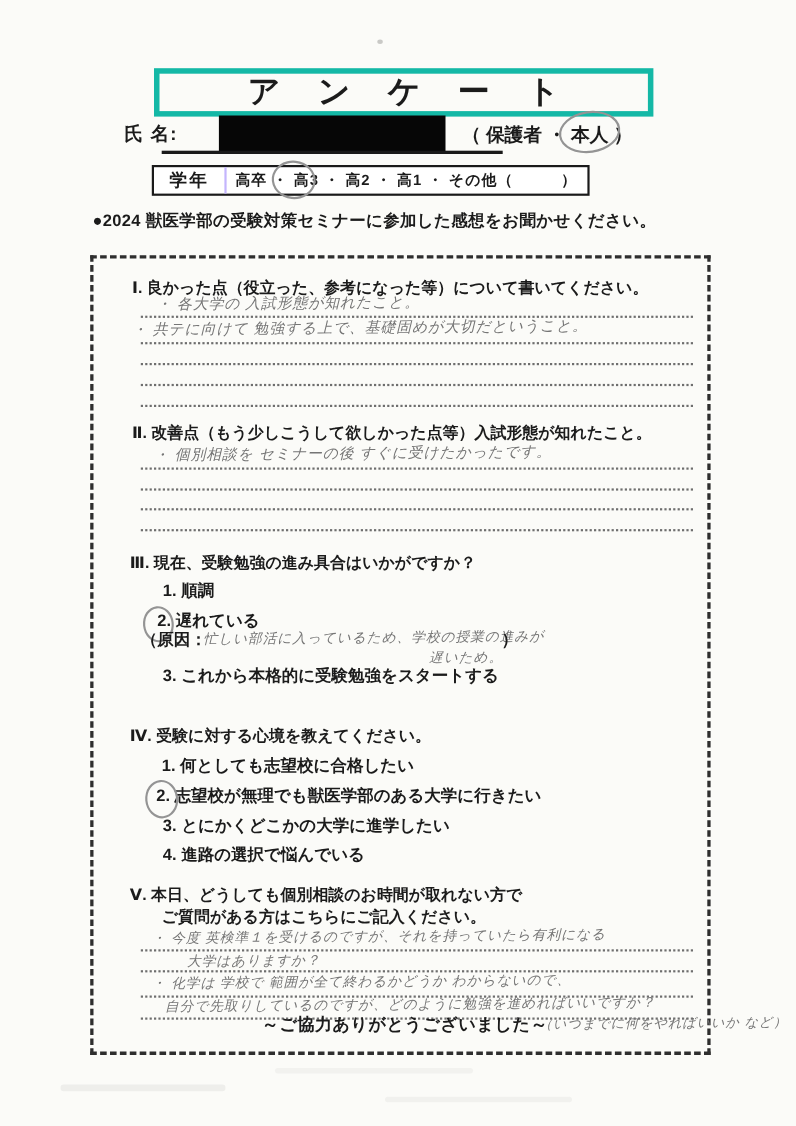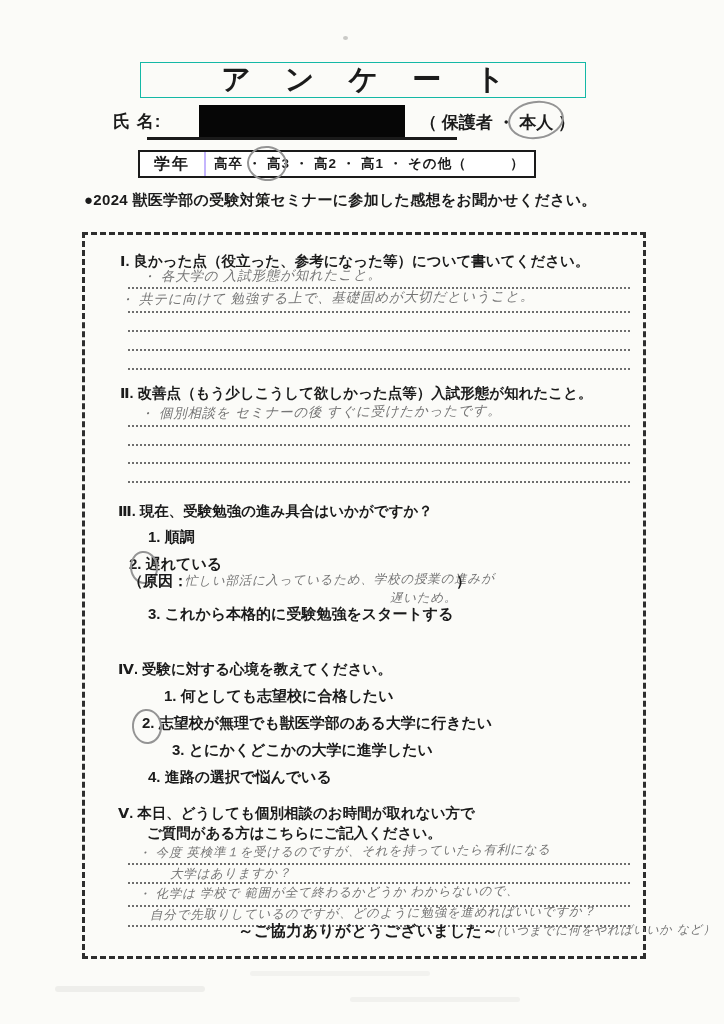--- a/index.html
+++ b/index.html
@@ -11,21 +11,21 @@
   }
   .abs{position:absolute;white-space:nowrap;}
   .printed{font-weight:bold;color:#1b1b1b;}
   .hw{color:#757575;font-style:italic;letter-spacing:0.8px;transform:rotate(-0.5deg);transform-origin:left center;}
   .dotline{position:absolute;height:0;border-top:2px dotted #6e6e6e;}
   .ellipse{position:absolute;border:2px solid #949494;border-radius:50%;background:transparent;}
   .artifact{position:absolute;border-radius:3px;}
 
   .title-box{
     position:absolute;left:140px;top:62px;width:444px;height:34px;
-    border:1px solid #14b8a6;display:flex;align-items:center;justify-content:center;
+    border:5px solid #14b8a6;display:flex;align-items:center;justify-content:center;
   }
   .title-text{font-size:29px;font-weight:bold;letter-spacing:34px;text-indent:34px;}
 
   .redaction{position:absolute;left:199px;top:105px;width:206px;height:33px;background:#060606;}
   .name-underline{position:absolute;left:147px;top:137px;width:310px;height:3px;background:#1a1a1a;}
 
   .grade-table{
     position:absolute;left:138px;top:150px;width:394px;height:24px;
     border:2px solid #1a1a1a;display:flex;align-items:stretch;background:#fff;
   }
@@ -91,33 +91,33 @@
 
   <div class="abs printed h-sec" style="left:120px;top:384px;">Ⅱ. 改善点（もう少しこうして欲しかった点等）入試形態が知れたこと。</div>
   <div class="abs hw hw13" style="left:140px;top:405px;">・ 個別相談を セミナーの後 すぐに受けたかったです。</div>
   <div class="dotline" style="left:128px;top:425px;width:502px;"></div>
   <div class="dotline" style="left:128px;top:444px;width:502px;"></div>
   <div class="dotline" style="left:128px;top:462px;width:502px;"></div>
   <div class="dotline" style="left:128px;top:481px;width:502px;"></div>
 
   <div class="abs printed h-sec" style="left:118px;top:502px;">Ⅲ. 現在、受験勉強の進み具合はいかがですか？</div>
   <div class="abs printed opt" style="left:148px;top:528px;">1. 順調</div>
-  <div class="abs printed opt" style="left:129px;top:555px;">2. 遅れている</div>
+  <div class="abs printed opt" style="left:143px;top:555px;">2. 遅れている</div>
   <div class="ellipse" style="left:130px;top:551px;width:24px;height:29px;transform:rotate(-6deg);"></div>
   <div class="abs printed opt" style="left:128px;top:572px;">（原因：</div>
   <div class="abs hw hw12" style="left:185px;top:573px;">忙しい部活に入っているため、学校の授業の進みが</div>
   <div class="abs printed opt" style="left:456px;top:572px;">）</div>
   <div class="abs hw hw12" style="left:390px;top:590px;">遅いため。</div>
   <div class="abs printed opt" style="left:148px;top:605px;">3. これから本格的に受験勉強をスタートする</div>
 
   <div class="abs printed h-sec" style="left:118px;top:660px;">Ⅳ. 受験に対する心境を教えてください。</div>
-  <div class="abs printed opt" style="left:164px;top:687px;">1. 何としても志望校に合格したい</div>
+  <div class="abs printed opt" style="left:147px;top:687px;">1. 何としても志望校に合格したい</div>
   <div class="abs printed opt" style="left:142px;top:714px;">2. 志望校が無理でも獣医学部のある大学に行きたい</div>
   <div class="ellipse" style="left:132px;top:709px;width:26px;height:31px;transform:rotate(-5deg);"></div>
-  <div class="abs printed opt" style="left:148px;top:741px;margin-left:24px;">3. とにかくどこかの大学に進学したい</div>
+  <div class="abs printed opt" style="left:148px;top:741px;">3. とにかくどこかの大学に進学したい</div>
   <div class="abs printed opt" style="left:148px;top:768px;">4. 進路の選択で悩んでいる</div>
 
   <div class="abs printed h-sec" style="left:118px;top:804px;">Ⅴ. 本日、どうしても個別相談のお時間が取れない方で</div>
   <div class="abs printed h-sec" style="left:147px;top:824px;">ご質問がある方はこちらにご記入ください。</div>
   <div class="abs hw hw12" style="left:138px;top:845px;">・ 今度 英検準１を受けるのですが、それを持っていたら有利になる</div>
   <div class="dotline" style="left:128px;top:863px;width:502px;"></div>
   <div class="abs hw hw12" style="left:170px;top:866px;">大学はありますか？</div>
   <div class="dotline" style="left:128px;top:882px;width:502px;"></div>
   <div class="abs hw hw12" style="left:138px;top:886px;">・ 化学は 学校で 範囲が全て終わるかどうか わからないので、</div>
   <div class="dotline" style="left:128px;top:905px;width:502px;"></div>

